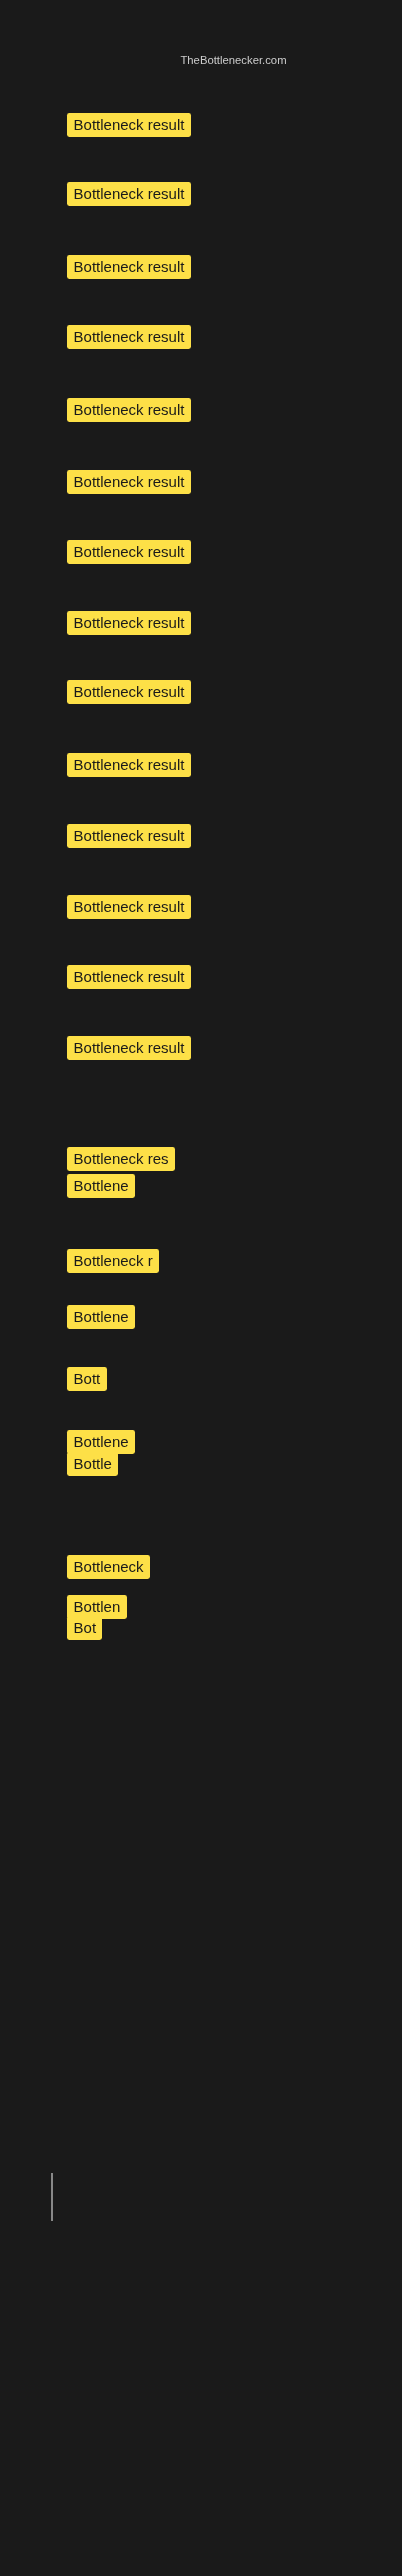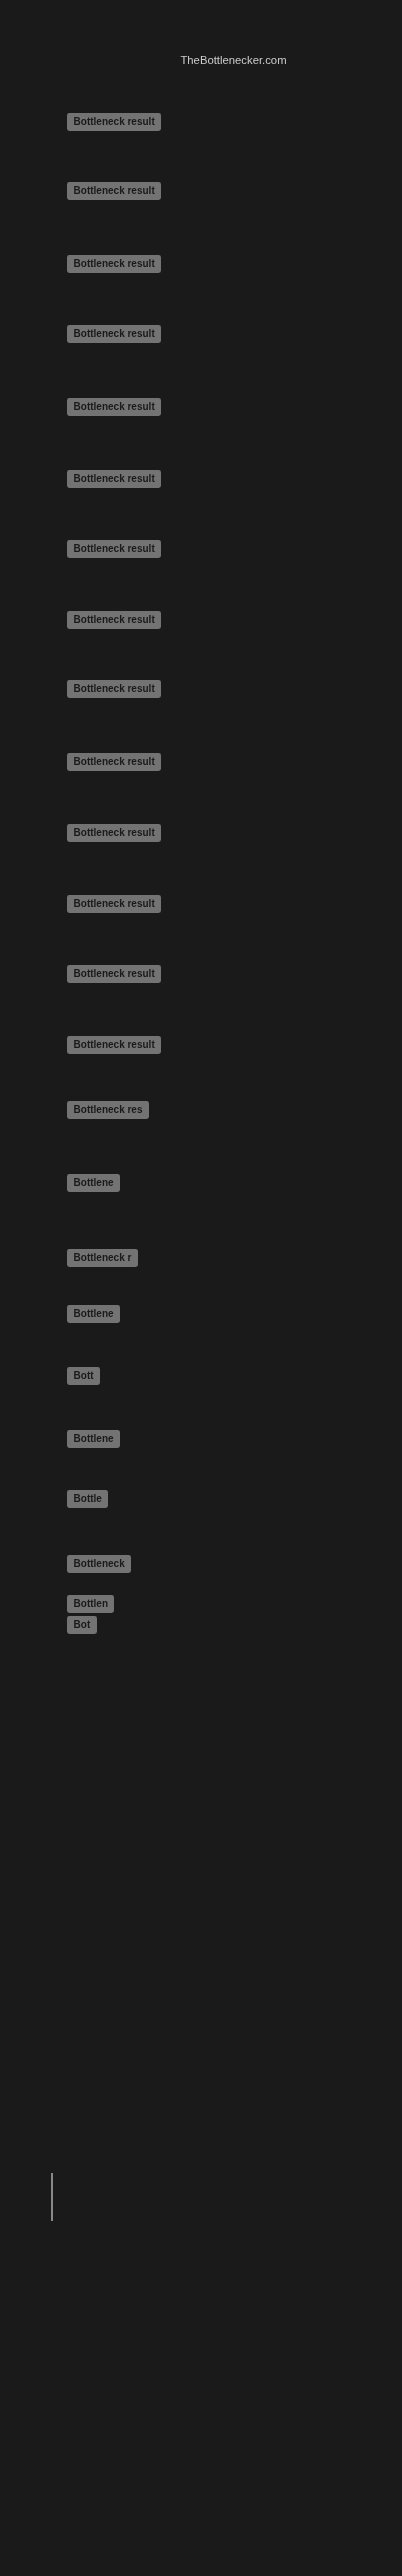--- a/index.html
+++ b/index.html
@@ -18,24 +18,24 @@
 
     .site-header {
       text-align: center;
       padding: 6.4px 0 3.2px 0;
       color: #cccccc;
       font-size: 11.3px;
       font-weight: normal;
     }
 
     .bottleneck-badge {
-      background-color: #737373;
+      background-color: #fde047;
       color: #1a1a1a;
-      font-size: 10px;
-      font-weight: bold;
+      font-size: 15px;
+      font-weight: normal;
       padding: 3.2px 6.4px;
       border-radius: 2.4px;
       white-space: nowrap;
       display: inline-block;
       min-width: 24px;
     }
 
     
     .cursor-line {
       position: absolute;
@@ -60,26 +60,26 @@
     <div style="position: absolute; top: 331px; left: 0px; padding: 3.2px;"><span class="bottleneck-badge">Bottleneck result</span></div>
     <div style="position: absolute; top: 403px; left: 0px; padding: 3.2px;"><span class="bottleneck-badge">Bottleneck result</span></div>
     <div style="position: absolute; top: 473px; left: 0px; padding: 3.2px;"><span class="bottleneck-badge">Bottleneck result</span></div>
     <div style="position: absolute; top: 544px; left: 0px; padding: 3.2px;"><span class="bottleneck-badge">Bottleneck result</span></div>
     <div style="position: absolute; top: 613px; left: 0px; padding: 3.2px;"><span class="bottleneck-badge">Bottleneck result</span></div>
     <div style="position: absolute; top: 686px; left: 0px; padding: 3.2px;"><span class="bottleneck-badge">Bottleneck result</span></div>
     <div style="position: absolute; top: 757px; left: 0px; padding: 3.2px;"><span class="bottleneck-badge">Bottleneck result</span></div>
     <div style="position: absolute; top: 828px; left: 0px; padding: 3.2px;"><span class="bottleneck-badge">Bottleneck result</span></div>
     <div style="position: absolute; top: 898px; left: 0px; padding: 3.2px;"><span class="bottleneck-badge">Bottleneck result</span></div>
     <div style="position: absolute; top: 969px; left: 0px; padding: 3.2px;"><span class="bottleneck-badge">Bottleneck result</span></div>
-    <div style="position: absolute; top: 1034px; left: 0px; padding: 3.2px;"><span class="bottleneck-badge">Bottleneck res</span></div>
+    <div style="position: absolute; top: 1080px; left: 0px; padding: 3.2px;"><span class="bottleneck-badge">Bottleneck res</span></div>
     <div style="position: absolute; top: 1107px; left: 0px; padding: 3.2px;"><span class="bottleneck-badge">Bottlene</span></div>
     <div style="position: absolute; top: 1182px; left: 0px; padding: 3.2px;"><span class="bottleneck-badge">Bottleneck r</span></div>
     <div style="position: absolute; top: 1238px; left: 0px; padding: 3.2px;"><span class="bottleneck-badge">Bottlene</span></div>
     <div style="position: absolute; top: 1300px; left: 0px; padding: 3.2px;"><span class="bottleneck-badge">Bott</span></div>
     <div style="position: absolute; top: 1363px; left: 0px; padding: 3.2px;"><span class="bottleneck-badge">Bottlene</span></div>
-    <div style="position: absolute; top: 1423px; left: 0px; padding: 3.2px;"><span class="bottleneck-badge">Bottle</span></div>
+    <div style="position: absolute; top: 1385px; left: 0px; padding: 3.2px;"><span class="bottleneck-badge">Bottle</span></div>
     <div style="position: absolute; top: 1488px; left: 0px; padding: 3.2px;"><span class="bottleneck-badge">Bottleneck</span></div>
     <div style="position: absolute; top: 1549px; left: 0px; padding: 3.2px;"><span class="bottleneck-badge">Bot</span></div>
     <div style="position: absolute; top: 1528px; left: 0px; padding: 3.2px;"><span class="bottleneck-badge">Bottlen</span></div>
   </div>
 
 <div class="cursor-line" id="cursor-line" style="top: 2125px;"></div>
 
 
 </body></html>

